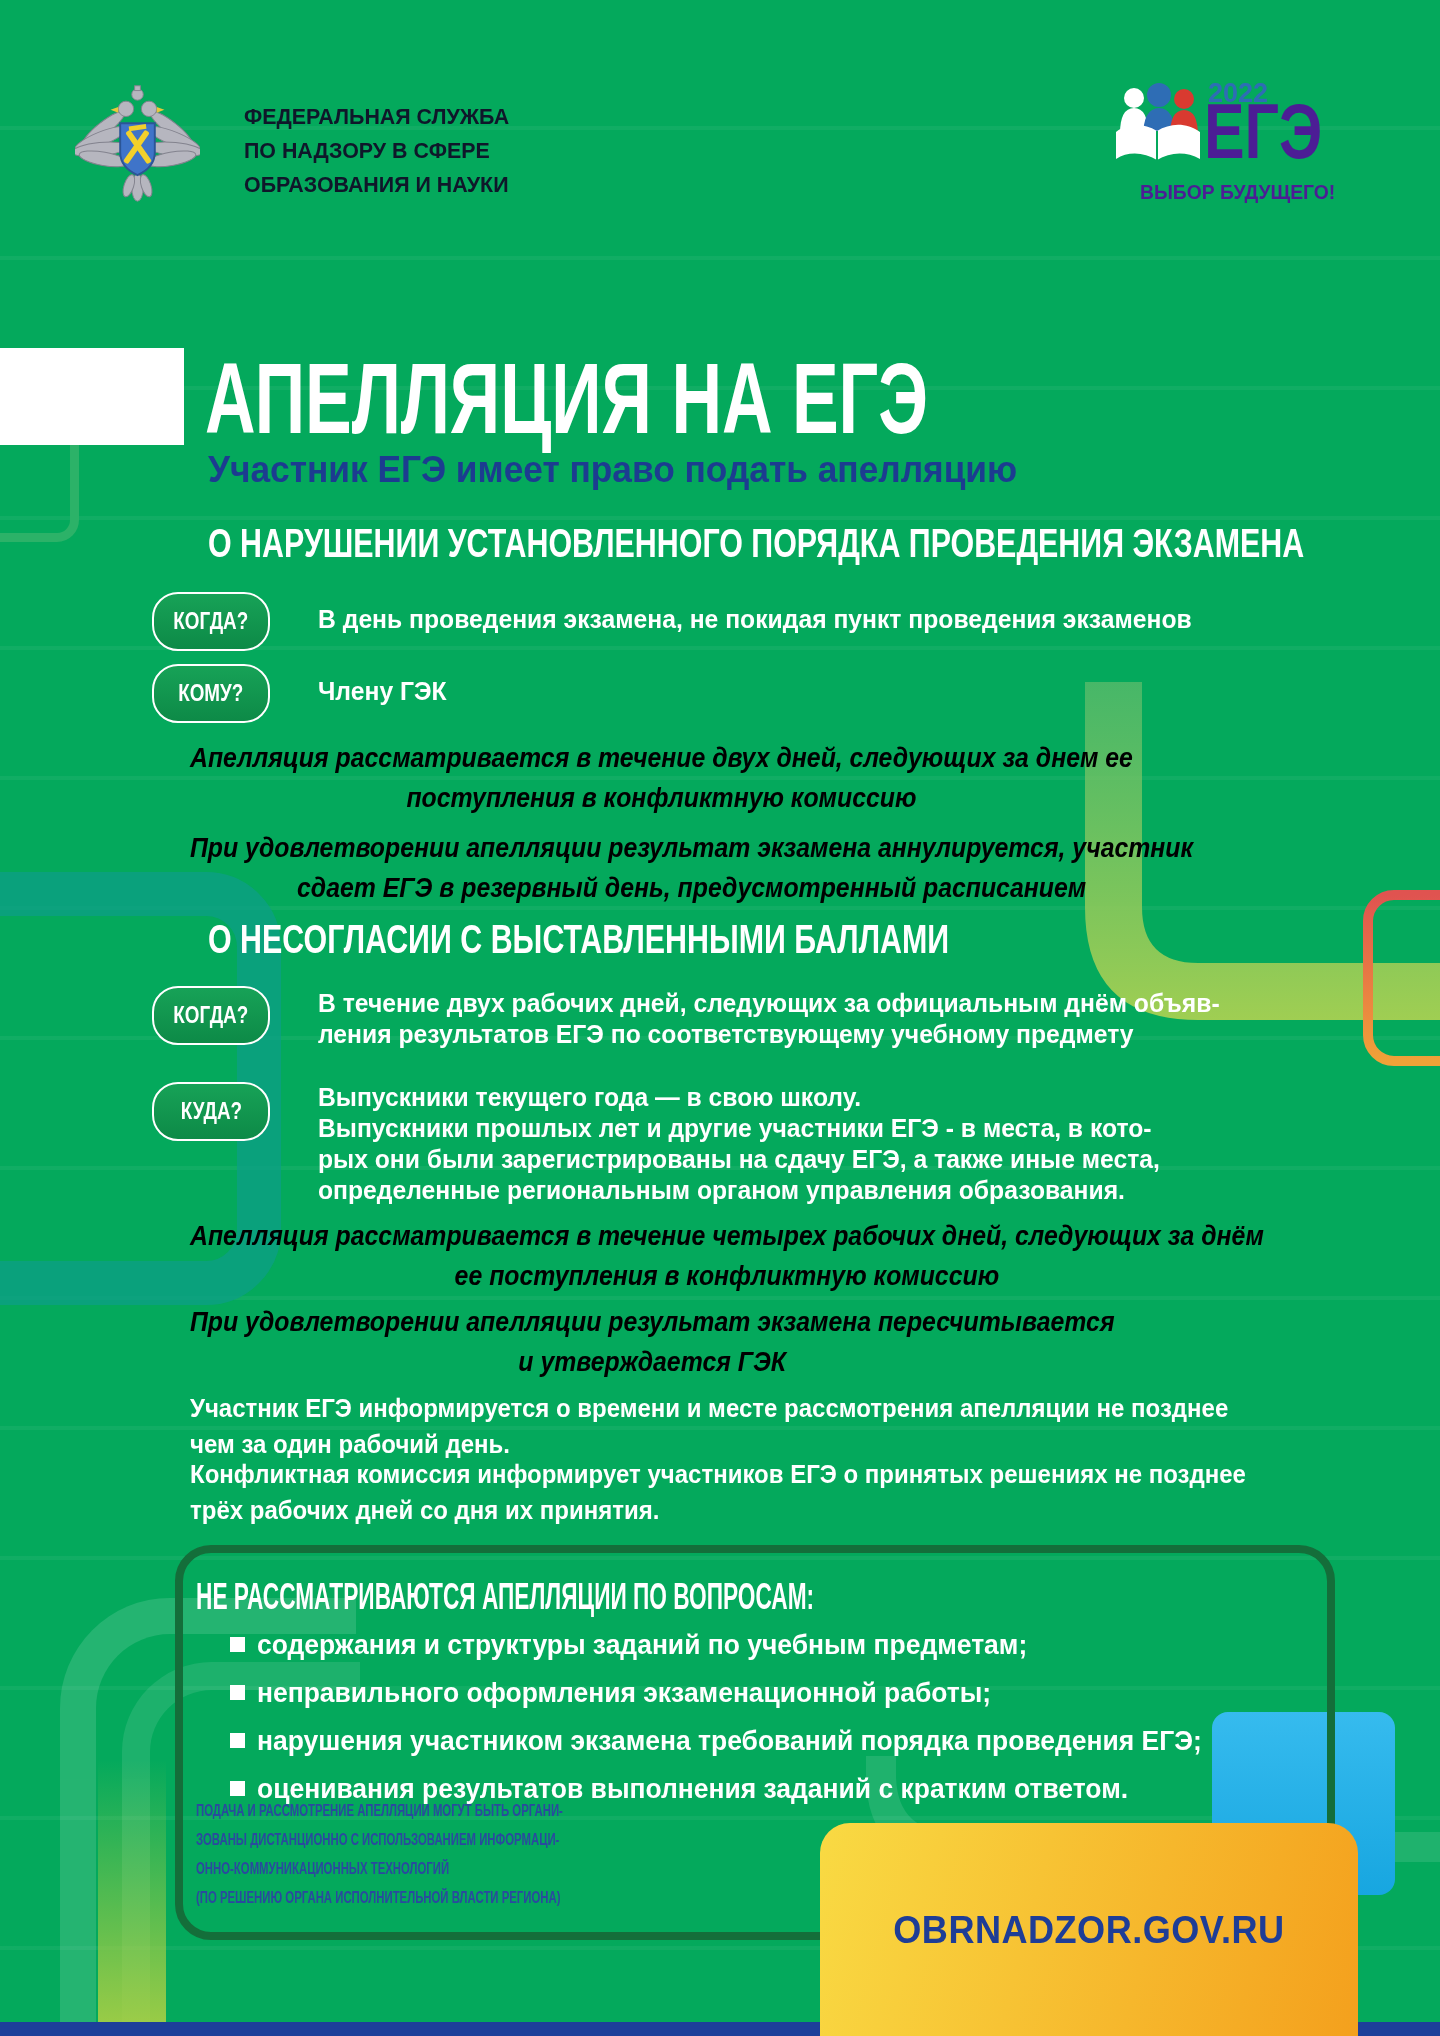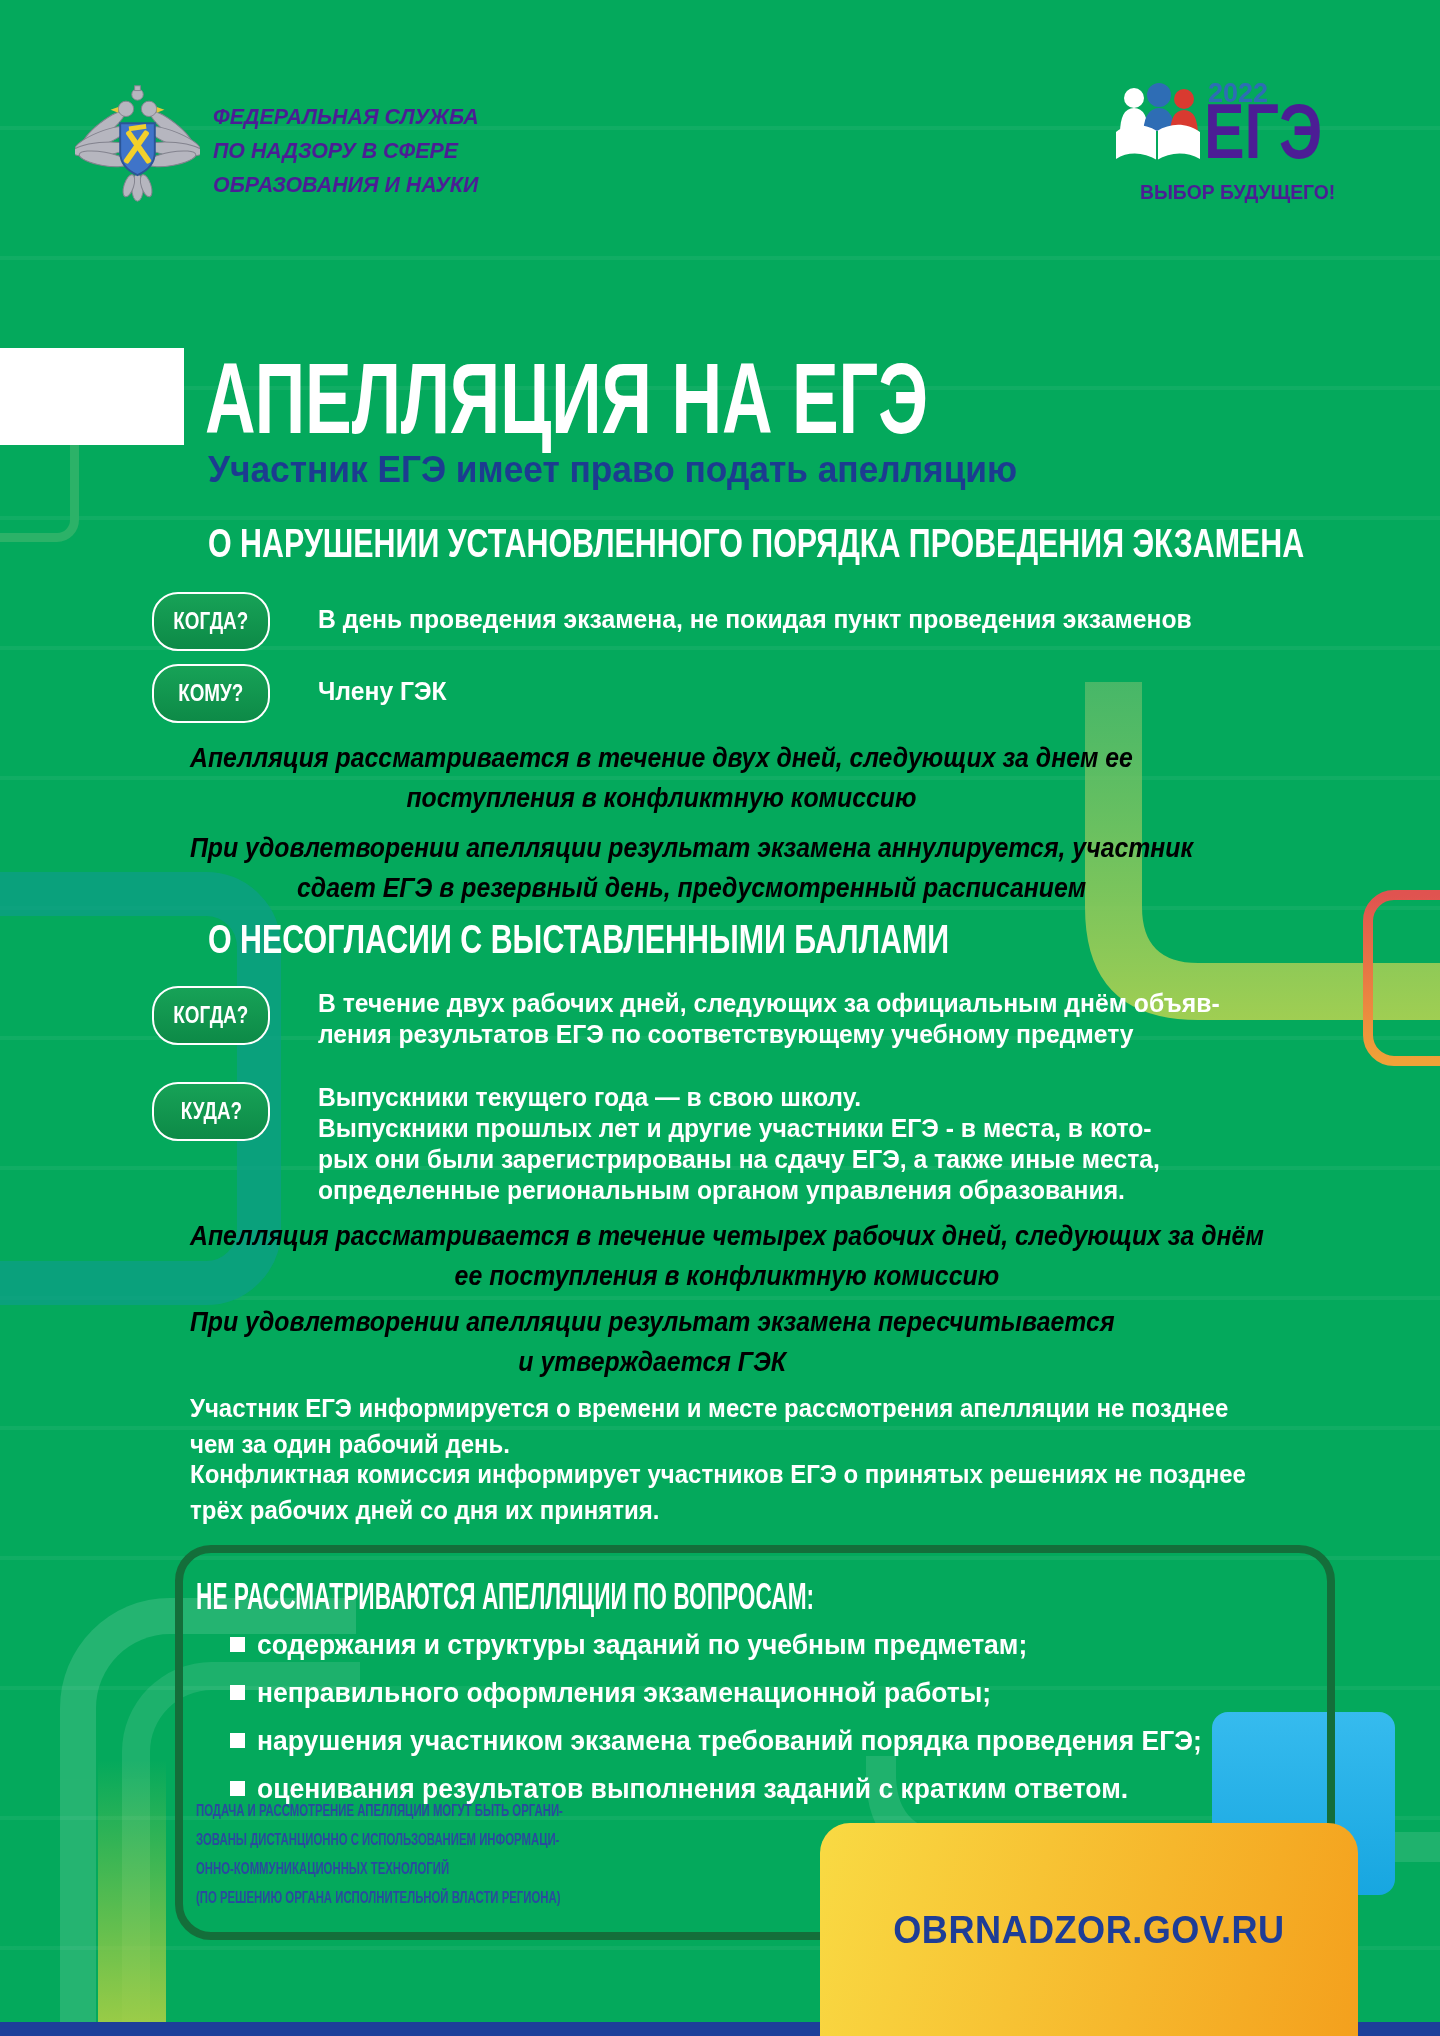--- a/index.html
+++ b/index.html
@@ -19,21 +19,21 @@
               border-width:36px 0 0 36px;border-top-left-radius:110px;z-index:1;}
   .pale-arc-2{left:122px;top:1662px;width:210px;height:374px;border-style:solid;border-color:rgba(255,255,255,.10);
               border-width:28px 0 0 28px;border-top-left-radius:90px;z-index:1;}
   .pale-arc-right{left:866px;top:1756px;z-index:1;}
   .yg-stripe{left:98px;top:1760px;width:68px;height:276px;z-index:1;
              background:linear-gradient(180deg,rgba(169,207,68,0),rgba(169,207,68,.95));}
   .cyan-rect{left:1212px;top:1712px;width:183px;height:183px;border-radius:16px;z-index:1;
              background:linear-gradient(180deg,#36bbee,#17a6e0);}
   .bottom-bar{left:0;top:2022px;width:1440px;height:14px;background:#1d3f9a;z-index:3;}
   
-  .agency{left:213px;top:100px;font-size:22.5px;font-weight:bold;color:#4c1d95;line-height:34px;z-index:2;font-style:italic;}
+  .agency{left:244px;top:100px;font-size:22.5px;font-weight:bold;color:#0f172a;line-height:34px;z-index:2;}
   .ege-logo{left:1112px;top:78px;width:290px;height:130px;z-index:2;}
   .ege-year{position:absolute;left:96px;top:0;font-size:27px;font-weight:bold;color:#2e6db5;}
   .ege-name{position:absolute;left:92px;top:14px;font-size:78px;font-weight:bold;color:#4c1d95;line-height:78px;}
   .ege-tag{position:absolute;left:2px;top:102px;font-size:21px;font-weight:bold;color:#4c1d95;white-space:nowrap;margin-left:26px;}
   
   .sx{display:inline-block;transform-origin:0 50%;white-space:nowrap;}
   .scT{transform:scaleX(.70);}
   .scS{transform:scaleX(.98);}
   .scH{transform:scaleX(.76);}
   .scBoxH{transform:scaleX(.63);}

